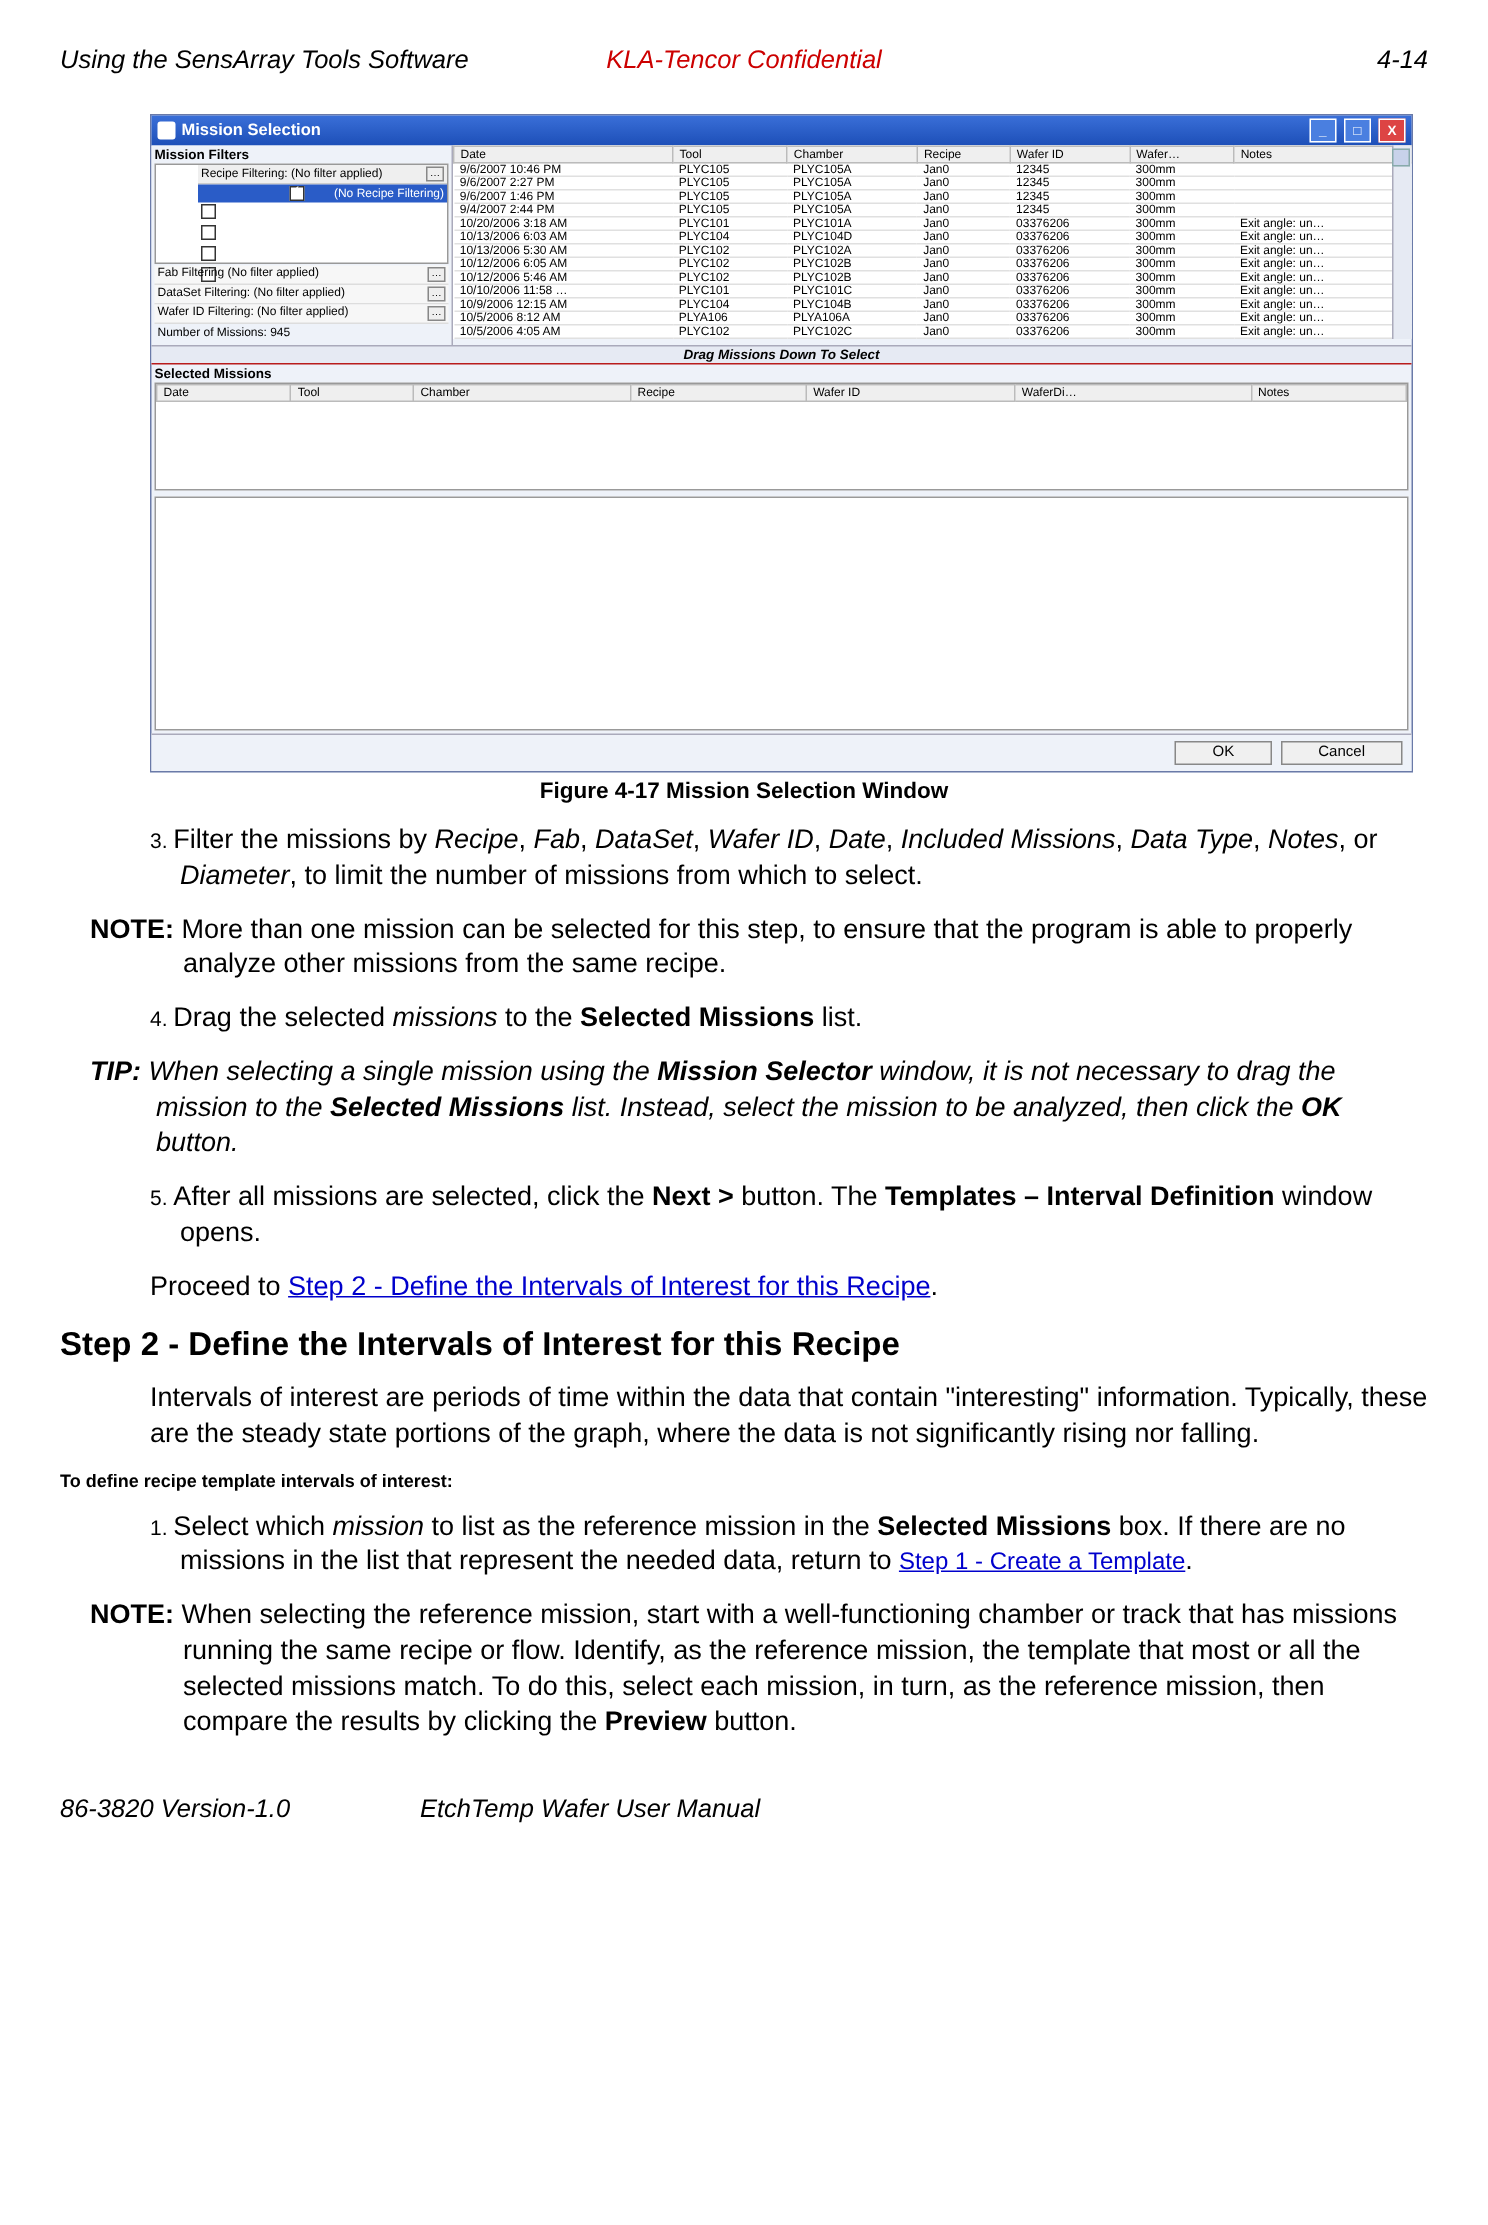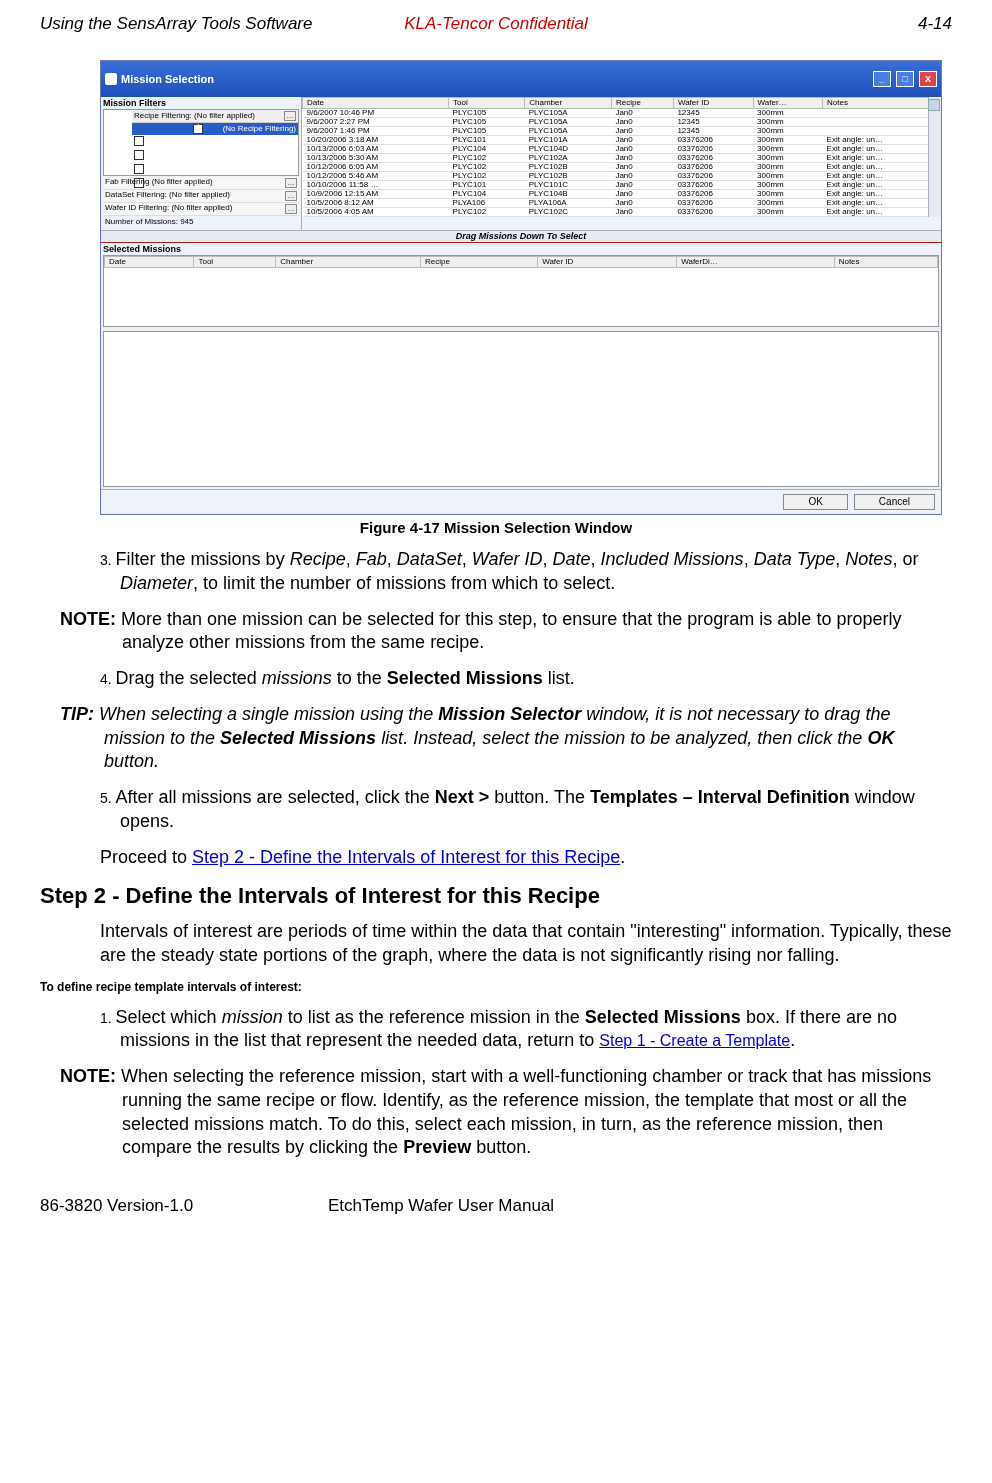--- a/index.html
+++ b/index.html
@@ -6,57 +6,58 @@
     margin: 0;
     padding: 0;
     font-family: Arial, Helvetica, sans-serif;
     background: #fff;
     color: #000;
     width: 992px;
   }
   .page {
     padding: 14px 40px 20px 40px;
     box-sizing: border-box;
+    margin-top: 16px;
   }
   .header-row {
     display: flex;
     justify-content: space-between;
     font-style: italic;
     font-size: 17px;
     margin-bottom: 26px;
   }
   .header-left { flex: 1; }
   .header-center { flex: 1; text-align: center; color: #cc0000; }
   .header-right { flex: 1; text-align: right; }
   .footer-row {
     display: flex;
+    font-style: italic;
     font-size: 17px;
     margin-top: 36px;
-    gap: 48px;
   }
   .footer-left { width: 240px; }
   .footer-center { }
   .figure {
     margin-left: 60px;
     margin-right: 10px;
     margin-bottom: 4px;
   }
   .window {
     border: 1px solid #6a7aa8;
     background: #eef2f9;
     font-size: 9px;
     line-height: 1;
   }
   .titlebar {
     background: linear-gradient(#3a6fd8, #1d4fb8);
     color: #fff;
     display:flex;
     align-items:center;
     justify-content:space-between;
-    height:36px;
+    height:20px;
     padding:0 4px;
     font-size:11px;
     font-weight:bold;
   }
   .titlebar .left { display:flex; align-items:center; gap:4px;}
   .win-icon { width:12px;height:12px;background:#fff;border-radius:2px;}
   .ctrls span {
     display:inline-block;width:16px;height:14px;border:1px solid #fff;margin-left:2px;
     background:#4a7fe0;font-size:9px;text-align:center;line-height:14px;
   }
@@ -242,20 +243,29 @@
                   <tr>
                     <td>9/6/2007 1:46 PM</td>
                     <td>PLYC105</td>
                     <td>PLYC105A</td>
                     <td>Jan0</td>
                     <td>12345</td>
                     <td>300mm</td>
                     <td></td>
                   </tr>
                   <tr>
+                    <td>9/4/2007 2:44 PM</td>
+                    <td>PLYC105</td>
+                    <td>PLYC105A</td>
+                    <td>Jan0</td>
+                    <td>12345</td>
+                    <td>300mm</td>
+                    <td></td>
+                  </tr>
+                  <tr>
                     <td>10/20/2006 3:18 AM</td>
                     <td>PLYC101</td>
                     <td>PLYC101A</td>
                     <td>Jan0</td>
                     <td>03376206</td>
                     <td>300mm</td>
                     <td>Exit angle: un…</td>
                   </tr>
                   <tr>
                     <td>10/13/2006 6:03 AM</td>

